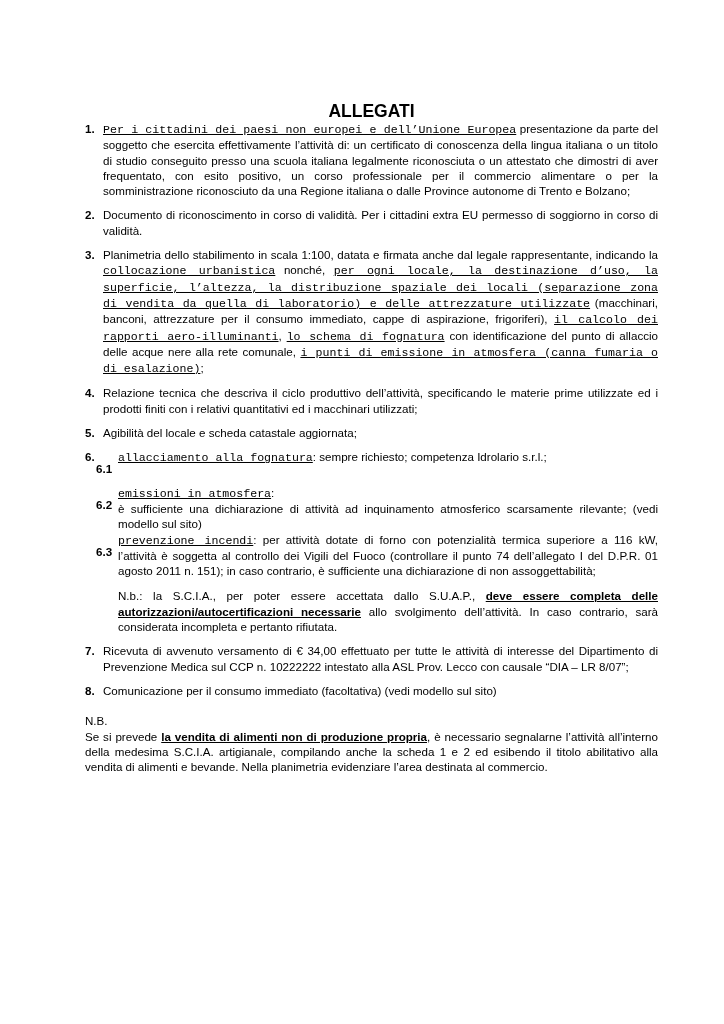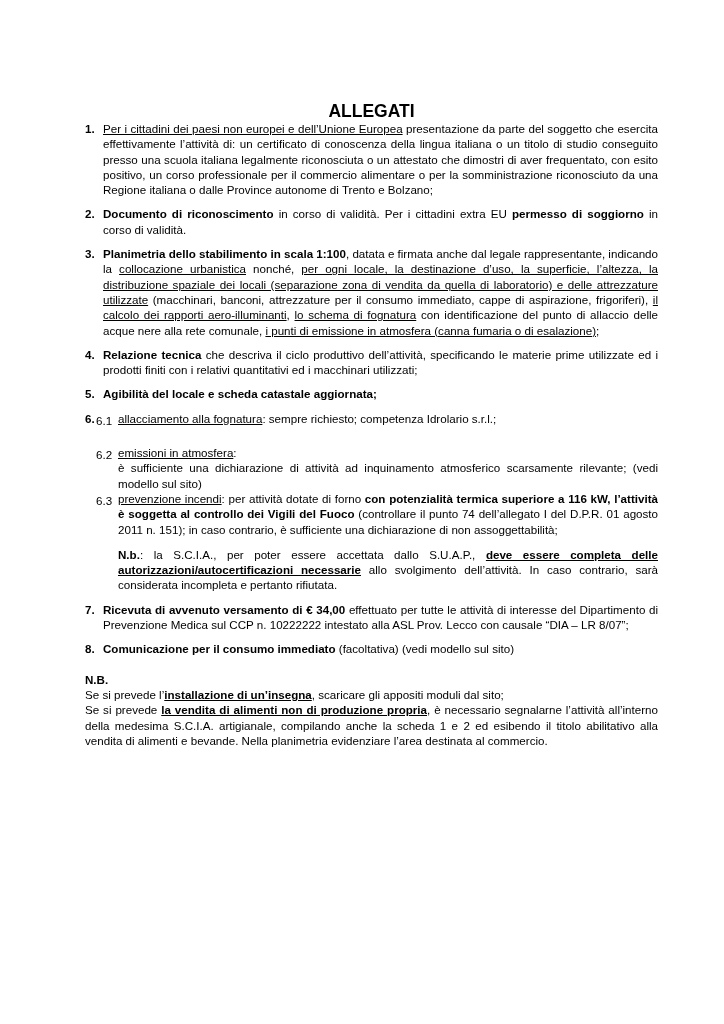--- a/index.html
+++ b/index.html
@@ -51,31 +51,31 @@
   .subitem {
     position: relative;
     padding-left: 22px;
     margin-top: 19px;
   }
   .subitem:first-child { margin-top: 0; }
   .subitem:nth-child(3) { margin-top: 0; }
   .subitem > .num {
     position: absolute;
     left: 0;
-    top: 2px;
-    font-weight: normal;
+    top: 12px;
+    font-weight: bold;
   }
   .note {
     margin-left: 15px;
     margin-top: 10px;
   }
   .footer { margin-top: 15px; }
   .fpara { text-align: justify; }
-  .seg-b  { font-weight: bold; }
-  .seg-u  { text-decoration: underline; }
+  .seg-b  { font-weight: normal; }
+  .seg-u  { text-decoration: underline; font-family: Liberation Mono, monospace; }
   .seg-bu { font-weight: bold; text-decoration: underline; }
 </style>
 </head>
 <body>
 
 <div class="page">
   <div class="doc-title">ALLEGATI</div>
   <div class="list" id="list">
       <div class="item">
         <span class="num">1.</span>
@@ -119,16 +119,15 @@
         <span class="num">7.</span>
         <div class="item-text"><span class="seg-b">Ricevuta di avvenuto versamento di € 34,00</span><span class="seg"> effettuato per tutte le attività di interesse del Dipartimento di Prevenzione Medica sul CCP n. 10222222 intestato alla ASL Prov. Lecco con causale “DIA – LR 8/07”;</span></div>
       </div>
       <div class="item">
         <span class="num">8.</span>
         <div class="item-text"><span class="seg-b">Comunicazione per il consumo immediato</span><span class="seg"> (facoltativa) (vedi modello sul sito)</span></div>
       </div>
     </div>
   <div class="footer" id="footer">
       <div class="fpara"><span class="seg-b">N.B.</span></div>
-      <div class="fpara"><span class="seg">Se si prevede l’</span><span class="seg-bu">installazione di un’insegna</span><span class="seg">, scaricare gli appositi moduli dal sito;</span></div>
       <div class="fpara"><span class="seg">Se si prevede </span><span class="seg-bu">la vendita di alimenti non di produzione propria</span><span class="seg">, è necessario segnalarne l’attività all’interno della medesima S.C.I.A. artigianale, compilando anche la scheda 1 e 2 ed esibendo il titolo abilitativo alla vendita di alimenti e bevande. Nella planimetria evidenziare l’area destinata al commercio.</span></div>
     </div>
 </div>
 
 </body></html>

